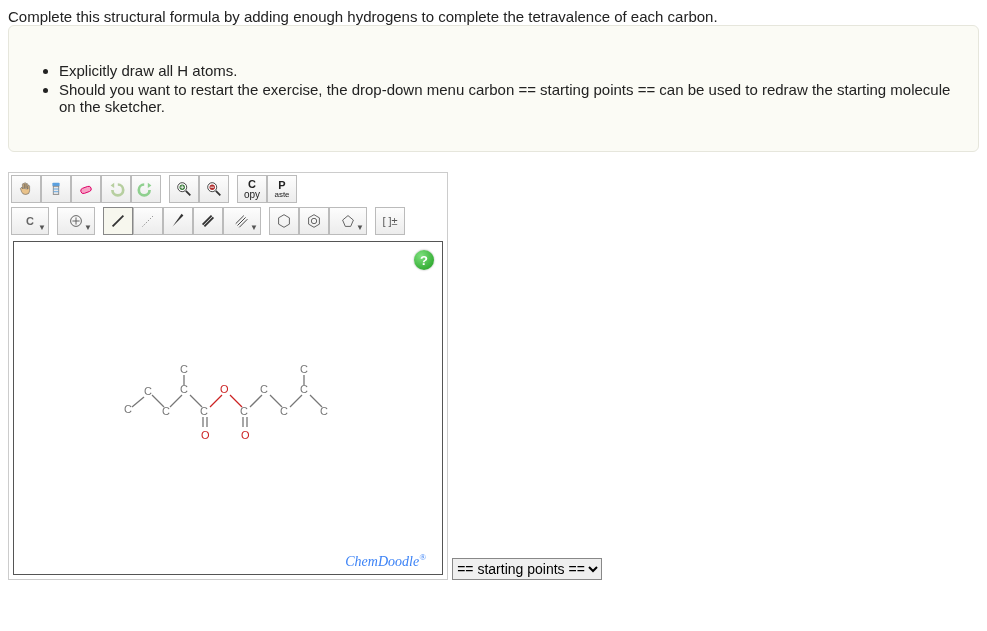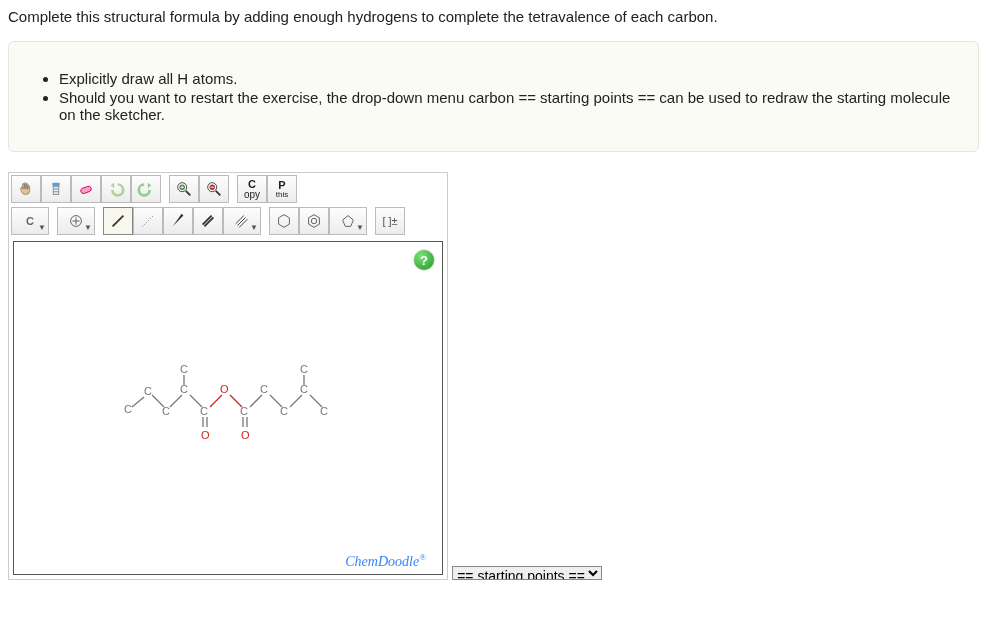--- a/index.html
+++ b/index.html
@@ -6,27 +6,27 @@
     margin: 0;
     padding: 8px;
     font-family: Arial, Helvetica, sans-serif;
     font-size: 15px;
     color: #222;
     background: #fff;
     width: 987px;
     box-sizing: border-box;
   }
   .prompt {
-    margin-bottom: 16px;
+    margin-bottom: 0;
   }
   .instructions-box {
     border: 1px solid #e6e6dc;
     background: #fbfbf5;
     border-radius: 6px;
-    padding: 26px 22px;
+    padding: 34px 22px;
     margin-bottom: 20px;
   }
   .instructions-box ul {
     margin: 0;
     padding-left: 28px;
   }
   .instructions-box li {
     margin: 2px 0;
   }
   .sketcher {
@@ -117,21 +117,21 @@
     fill: #777;
   }
   .molecule .red { fill: #cc2222; }
   .molecule line { stroke: #777; stroke-width: 1.3; }
   .molecule line.red { stroke: #cc2222; }
   .starting-select {
     vertical-align: bottom;
     font-size: 14px;
     border:1px solid #888;
     background:#efefef;
-    height: 14px;
+    height: 22px;
   }
   
   .icon-svg { width:18px; height:18px; }
 </style>
 </head>
 <body>
 
 
 
 <div class="prompt">Complete this structural formula by adding enough hydrogens to complete the tetravalence of each carbon.</div>
@@ -193,21 +193,21 @@
           <path d="M6 8 h4" stroke="#fff"></path>
         </svg>
     </div>
     <div class="tool-spacer"></div>
     <div class="tool-btn" style="flex-direction:column;line-height:1;">
       <span style="font-weight:bold;font-size:11px">C</span>
       <span style="font-size:10px">opy</span>
     </div>
     <div class="tool-btn" style="flex-direction:column;line-height:1;">
       <span style="font-weight:bold;font-size:11px">P</span>
-      <span style="font-size:8px">this</span>
+      <span style="font-size:8px">aste</span>
     </div>
   </div>
 
   
   <div class="toolbar-row">
     <div class="tool-btn split">
       <span style="font-weight:bold;color:#666">C</span>
       <span class="chev">▼</span>
     </div>
     <div class="tool-spacer"></div>

